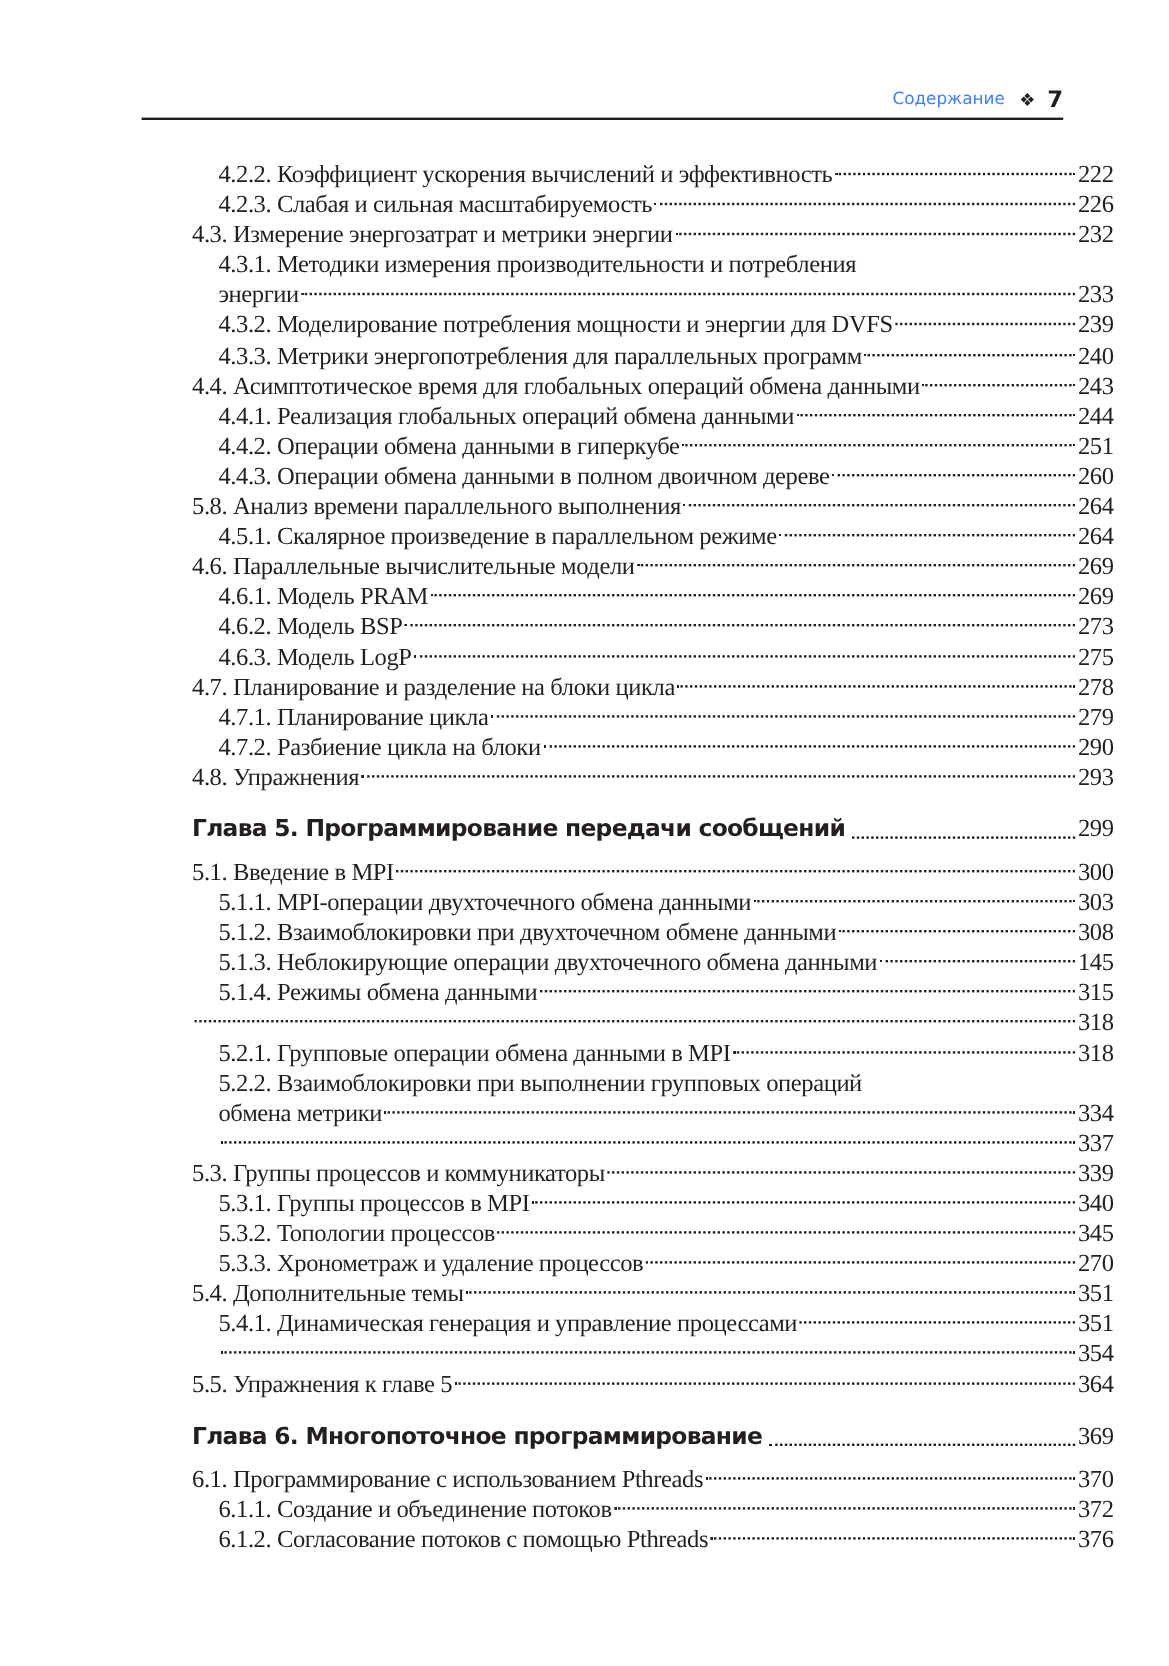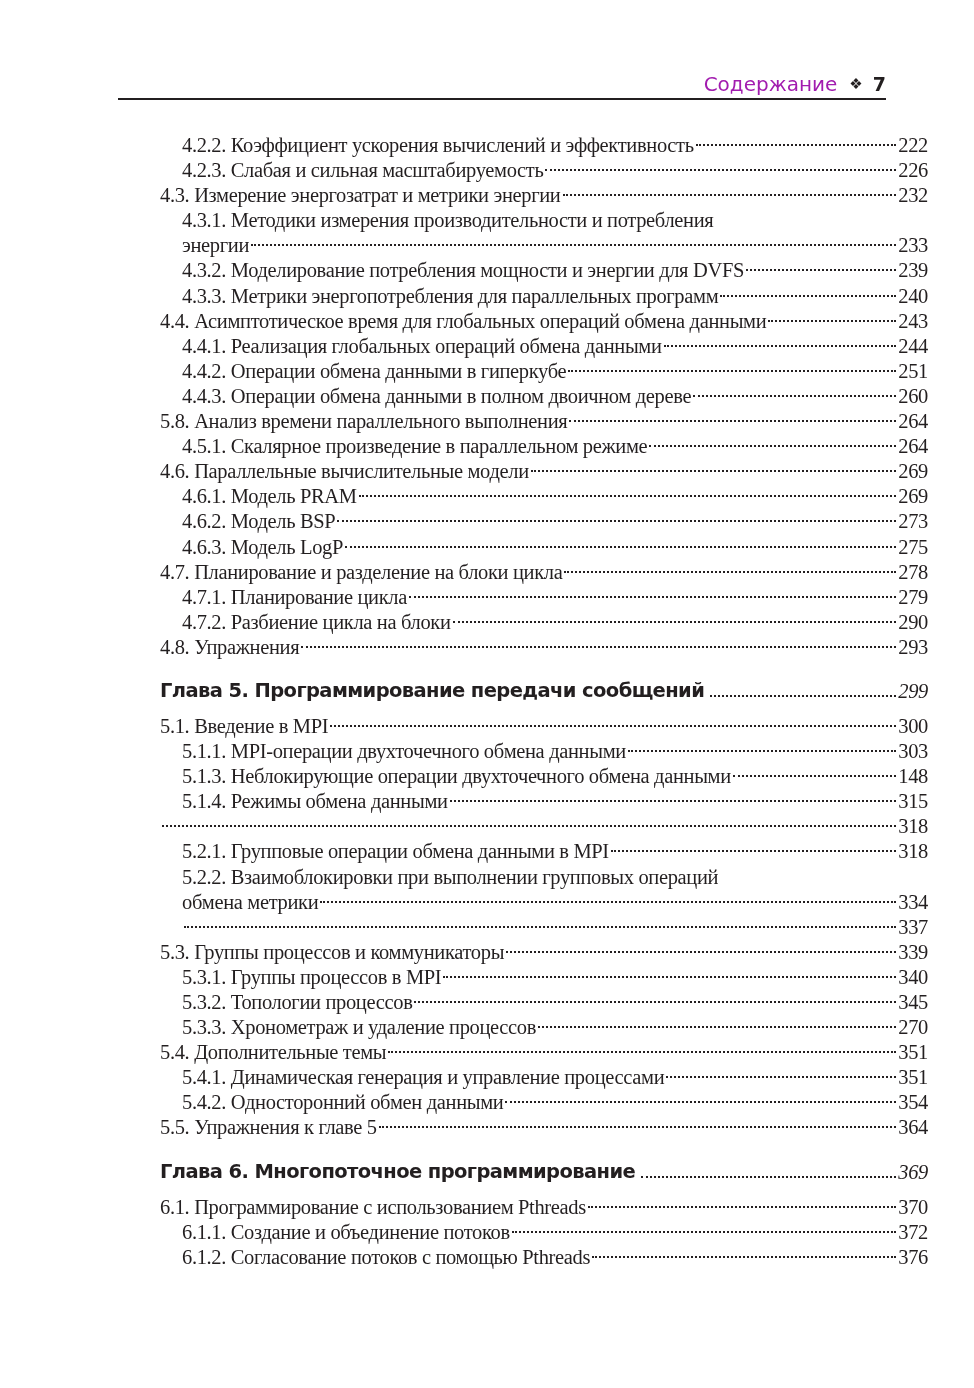--- a/index.html
+++ b/index.html
@@ -1,34 +1,34 @@
 <!DOCTYPE html>
 <html><head>
 <meta charset="utf-8">
 <style>
   html, body { margin:0; padding:0; background:#ffffff; }
   body { width:974px; height:1388px; position:relative; overflow:hidden; color:#231f20; }
   .header { position:absolute; left:118px; top:70px; width:768px; height:28px; border-bottom:2px solid #231f20; }
   .header-right { position:absolute; right:0; top:2px; display:flex; align-items:center; font-family:"DejaVu Sans", sans-serif; }
-  .header-title { font-size:20px; color:#a21caf; }
+  .header-title { font-size:14px; color:#3b82f6; }
   .header-ornament { font-size:15px; margin:0 10px 0 12px; }
   .header-page { font-size:19px; font-weight:bold; }
   .toc { position:absolute; left:118px; top:127px; width:768px; font-family:"Liberation Serif", "DejaVu Serif", serif; font-size:20.5px;margin-left:42px; }
   .row { display:flex; align-items:baseline; height:25.1px; line-height:25.1px; white-space:nowrap; letter-spacing:-0.35px; }
   .row.l2 { padding-left:22px; }
   .row .label { flex:0 0 auto; }
   .row .dots { flex:1 1 auto; overflow:hidden; margin:0 2px; position:relative; height:25px; }
   .row .dots::after { content:""; position:absolute; left:0; right:0; bottom:6px; border-bottom:2px dotted #231f20; }
   .row .page { flex:0 0 auto; text-align:left; }
   .row.nodots .dots::after { display:none; }
-  .chapter { display:flex; align-items:flex-start; height:28px; line-height:28px; margin-top:23px; margin-bottom:3px; white-space:nowrap; }
+  .chapter { display:flex; align-items:flex-end; height:28px; line-height:28px; margin-top:23px; margin-bottom:3px; white-space:nowrap; }
   .chapter .label { font-family:"DejaVu Sans", sans-serif; font-weight:bold; font-size:19.5px; letter-spacing:-0.6px; }
   .chapter .dots { flex:1 1 auto; margin:0 2px 0 6px; position:relative; height:26px; }
   .chapter .dots::after { content:""; position:absolute; left:0; right:0; bottom:6px; border-bottom:2px dotted #231f20; }
-  .chapter .page { font-family:"Liberation Serif", serif; font-size:20.5px; letter-spacing:-0.35px;font-style:italic; }
+  .chapter .page { font-family:"Liberation Serif", serif; font-size:20.5px; letter-spacing:-0.35px; }
 </style>
 </head>
 <body>
 
 <div class="header">
   <div class="header-right">
     <span class="header-title">Содержание</span>
     <span class="header-ornament">❖</span>
     <span class="header-page">7</span>
   </div>
@@ -154,23 +154,28 @@
         <span class="label">5.1. Введение в MPI</span>
         <span class="dots"></span>
         <span class="page">300</span>
       </div>
       <div class="row l2">
         <span class="label">5.1.1. MPI-операции двухточечного обмена данными</span>
         <span class="dots"></span>
         <span class="page">303</span>
       </div>
       <div class="row l2">
+        <span class="label">5.1.2. Взаимоблокировки при двухточечном обмене данными</span>
+        <span class="dots"></span>
+        <span class="page">308</span>
+      </div>
+      <div class="row l2">
         <span class="label">5.1.3. Неблокирующие операции двухточечного обмена данными</span>
         <span class="dots"></span>
-        <span class="page">148</span>
+        <span class="page">145</span>
       </div>
       <div class="row l2">
         <span class="label">5.1.4. Режимы обмена данными</span>
         <span class="dots"></span>
         <span class="page">315</span>
       </div>
       <div class="row">
         <span class="dots"></span>
         <span class="page">318</span>
       </div>
@@ -217,21 +222,20 @@
         <span class="label">5.4. Дополнительные темы</span>
         <span class="dots"></span>
         <span class="page">351</span>
       </div>
       <div class="row l2">
         <span class="label">5.4.1. Динамическая генерация и управление процессами</span>
         <span class="dots"></span>
         <span class="page">351</span>
       </div>
       <div class="row l2">
-        <span class="label">5.4.2. Односторонний обмен данными</span>
         <span class="dots"></span>
         <span class="page">354</span>
       </div>
       <div class="row">
         <span class="label">5.5. Упражнения к главе 5</span>
         <span class="dots"></span>
         <span class="page">364</span>
       </div>
     </div>
 

